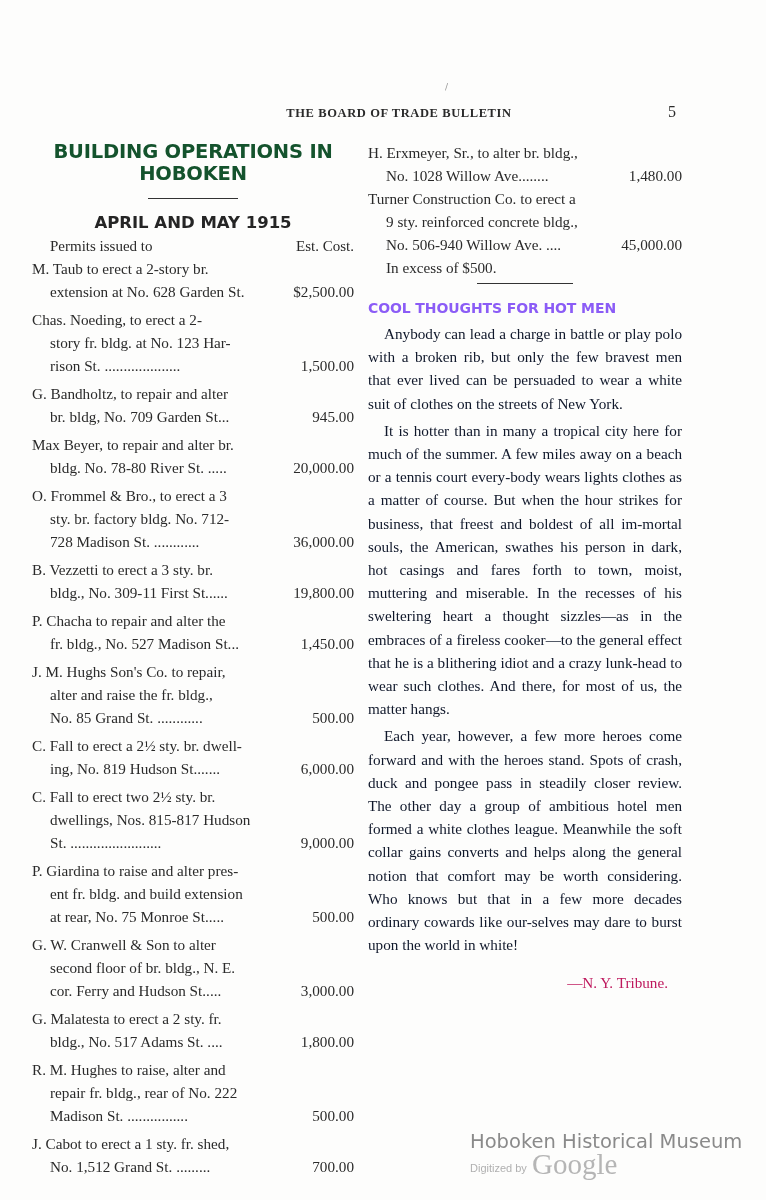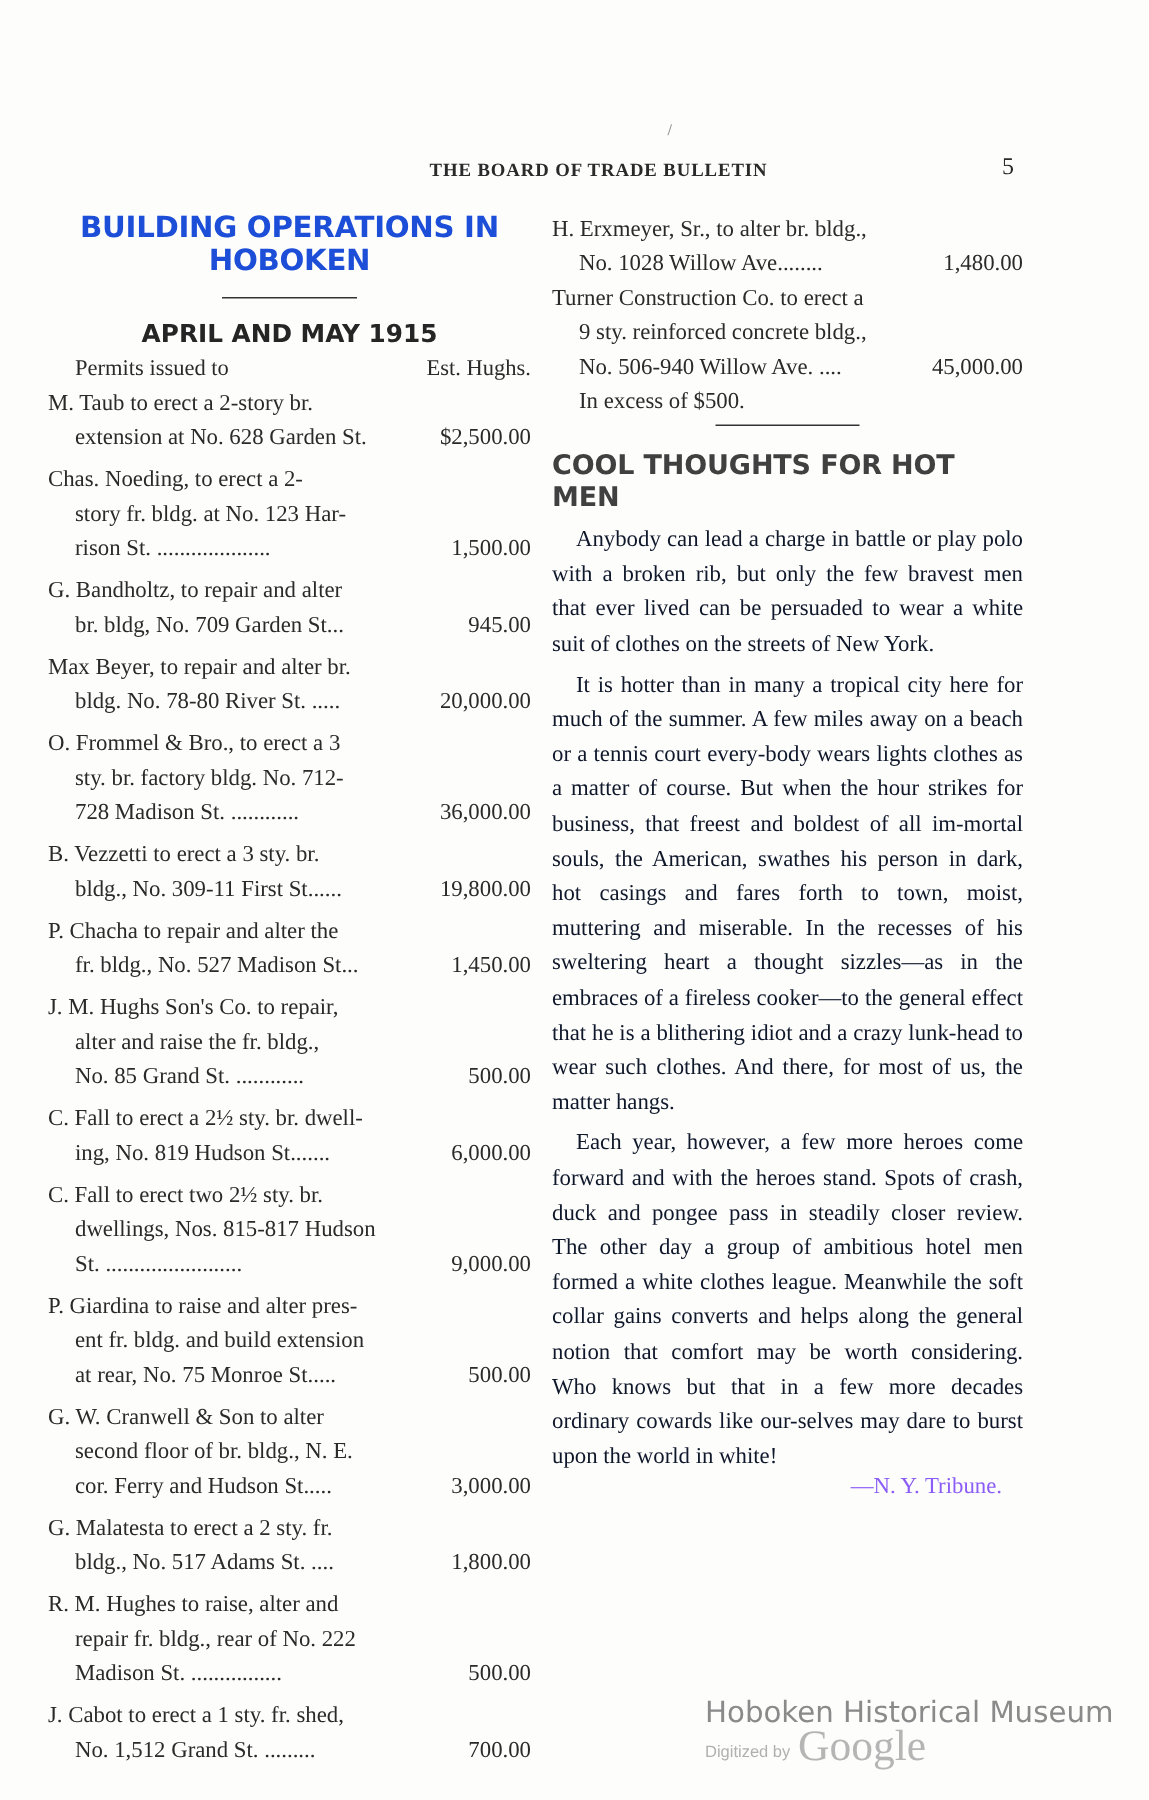--- a/index.html
+++ b/index.html
@@ -9,42 +9,42 @@
   .running-head { position: absolute; top: 106px; left: 16px; width: 766px; text-align: center;
                   font-family: "Liberation Serif", serif; font-weight: bold; font-size: 12.5px;
                   letter-spacing: 0.6px; color: #2a2a2a; }
   .page-num { position: absolute; top: 103px; left: 668px; font-size: 16px; font-family: "Liberation Serif", serif; color:#2a2a2a; }
   .speck { position: absolute; top: 82px; left: 445px; font-size: 9px; color: #999; }
 
   .col-left { position: absolute; left: 32px; top: 141px; width: 322px; }
   .col-right { position: absolute; left: 368px; top: 141px; width: 314px; }
 
   .headline { font-family: "DejaVu Sans", "Liberation Sans", sans-serif; font-weight: bold;
-              font-size: 19.5px; line-height: 22px; text-align: center; color: #1d4ed8; margin: 0; letter-spacing: -0.2px; }
+              font-size: 19.5px; line-height: 22px; text-align: center; color: #14532d; margin: 0; letter-spacing: -0.2px; }
   .rule { width: 90px; height: 1px; background: #333; margin: 13px auto 14px auto; }
   .subhead { font-family: "DejaVu Sans", "Liberation Sans", sans-serif; font-weight: bold;
              font-size: 16.5px; text-align: center; color: #252525; margin: 0 0 6px 0; }
   .colhead { display: flex; justify-content: space-between; font-family: "Liberation Serif", serif;
              font-size: 15px; padding: 0 0 0 18px; margin-bottom: 2px; color: #2a2a2a; }
 
   .permit { font-family: "Liberation Serif", serif; font-size: 15.2px; line-height: 23px; margin-bottom: 5px; color: #2a2a2a; }
   .permit .line { display: flex; justify-content: space-between; padding-left: 18px; }
   .permit .line.first-line { padding-left: 0; }
   .permit .amount { white-space: nowrap; padding-left: 4px; }
   .permit .desc { flex: 1; text-align: justify; }
 
   .rp .line { display: flex; justify-content: space-between; }
   .note { padding-left: 18px; }
 
   .article-title { font-family: "DejaVu Sans", "Liberation Sans", sans-serif; font-weight: bold;
-                   font-size: 18px; margin: 0 0 6px 0; color: #404040; letter-spacing: -0.1px; }
+                   font-size: 14px; margin: 0 0 6px 0; color: #8b5cf6; letter-spacing: -0.1px; }
   .para { font-family: "Liberation Serif", serif; font-size: 15.2px; line-height: 23.2px; text-align: justify;
           text-indent: 16px; margin: 0 0 0 0; color: #0f172a; }
   .para + .para { margin-top: 4px; }
-  .attrib { font-family: "Liberation Serif", serif; font-size: 15.2px; text-align: right; padding-right: 14px; margin-top: 0; color:#8b5cf6; }
+  .attrib { font-family: "Liberation Serif", serif; font-size: 15.2px; text-align: right; padding-right: 14px; margin-top: 18px; color:#be185d; }
 
   .watermark { position: absolute; left: 470px; top: 1130px; }
   .wm-title { font-family: "DejaVu Sans", "Liberation Sans", sans-serif; font-size: 19.5px; color: #8a8a8a; white-space: nowrap; }
   .wm-digitized { position: absolute; left: 0; top: 32px; font-family: "Liberation Sans", sans-serif; font-size: 11px; color: #b0b0b0; white-space: nowrap; }
   .wm-google { position: absolute; left: 62px; top: 18px; font-family: "Liberation Serif", serif; font-size: 29px; color: #b5b5b5; white-space: nowrap; }
 </style>
 </head>
 <body>
 
 <div class="page">
@@ -54,21 +54,21 @@
 
   <div class="col-left">
     <h1 class="headline">
       <span>BUILDING OPERATIONS IN</span><br>
       <span>HOBOKEN</span>
     </h1>
     <div class="rule"></div>
     <h2 class="subhead">APRIL AND MAY 1915</h2>
     <div class="colhead">
       <span>Permits issued to</span>
-      <span>Est. Hughs.</span>
+      <span>Est. Cost.</span>
     </div>
     <div id="permit-list">
         <div class="permit">
           <div class="line first-line">
             <span class="desc">M. Taub to erect a 2-story br.</span>
           </div>
           <div class="line">
             <span class="desc">extension at No. 628 Garden St.</span>
             <span class="amount">$2,500.00</span>
           </div>

